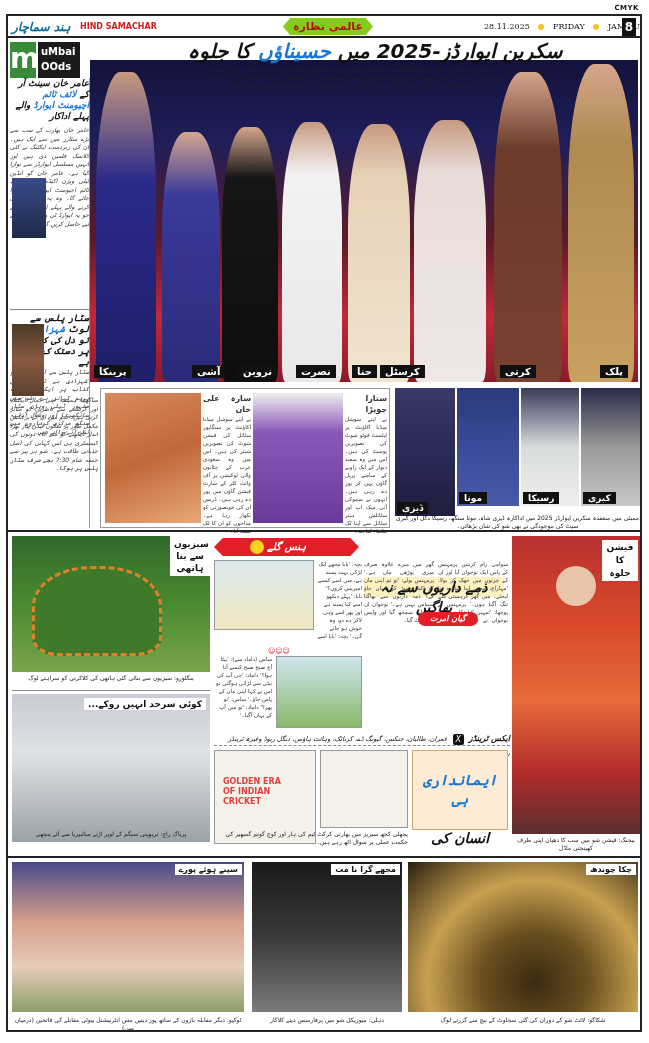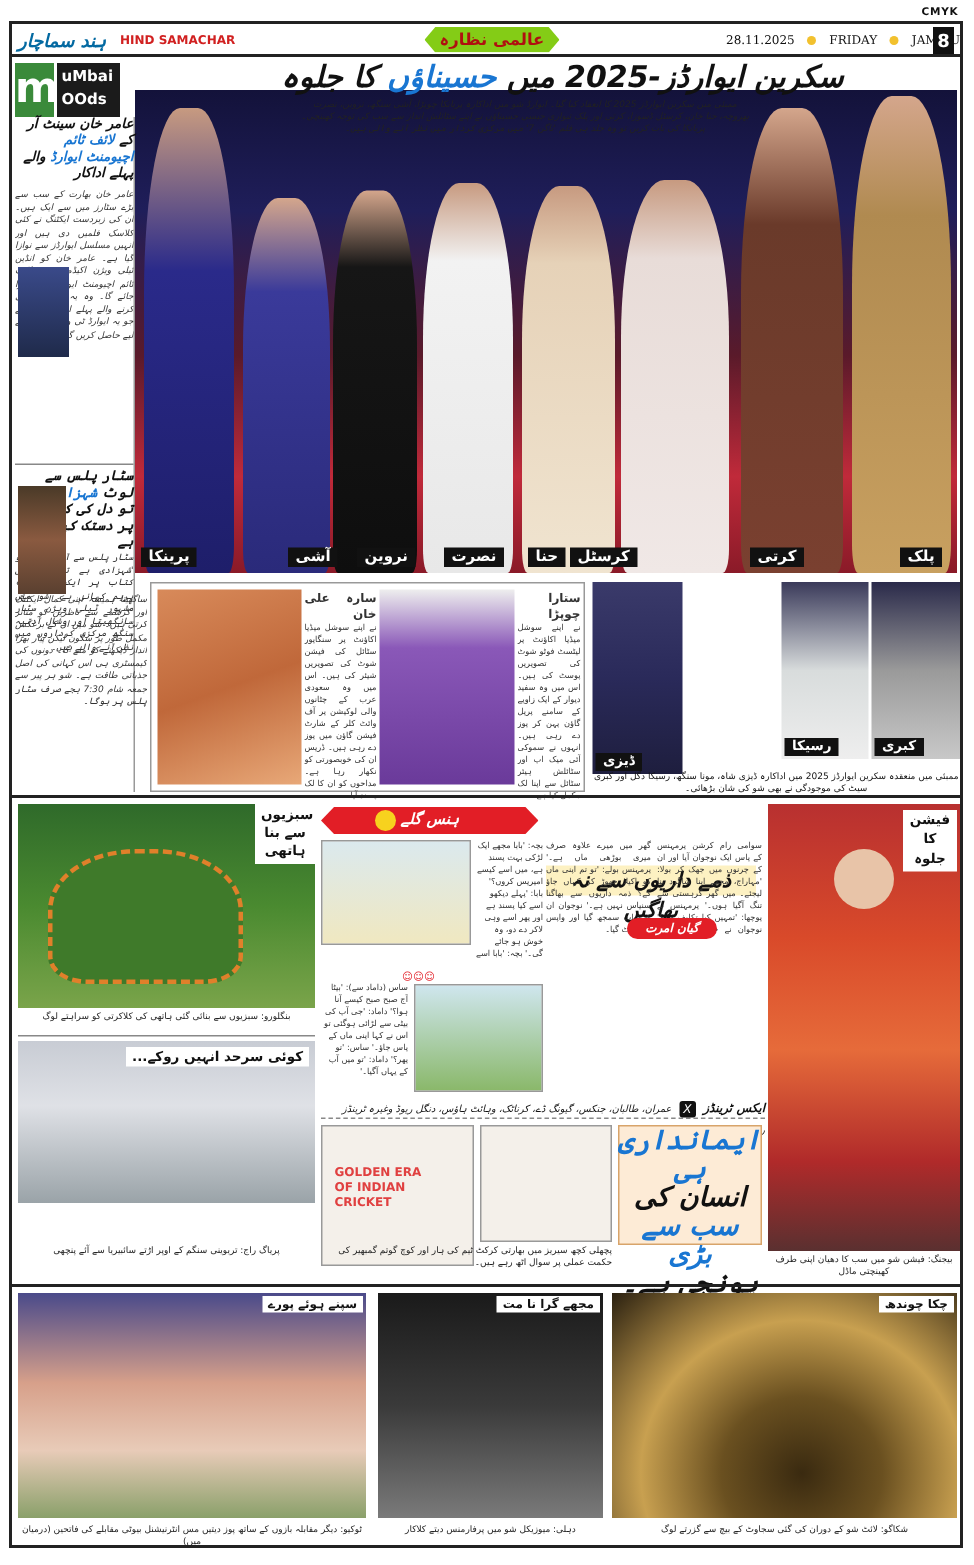--- a/index.html
+++ b/index.html
@@ -58,21 +58,21 @@
 
   .zimmedari-title { left: 364px; top: 538px; width: 140px; height: 20px; background: #fdf1c2; font-size: 14px; font-weight: bold; text-align: center; line-height: 20px; margin-top: 39px; }
   .gyan-badge { left: 418px; top: 612px; width: 60px; height: 14px; background: #e21e26; color: #fff; font-size: 8px; font-weight: bold; text-align:center; line-height: 14px; border-radius: 8px; }
 
   .fashion-photo { left: 512px; top: 536px; width: 128px; height: 298px; background: linear-gradient(180deg,#b83030 0%, #d94a2a 30%, #e66b3a 55%, #b02a2a 80%, #5a3030 100%); overflow: hidden; }
 
   .x-trends { left: 214px; top: 732px; width: 296px; height: 14px; font-size: 6.5px; line-height: 14px; direction: rtl; text-align: right; border-bottom: 1px dashed #888; }
   .x-logo { display:inline-block; width: 11px; height: 11px; background:#111; color:#fff; font-size: 8px; line-height: 11px; text-align:center; border-radius: 2px; margin: 0 3px; vertical-align: middle; }
 
   .quote-box { left: 412px; top: 750px; width: 96px; height: 80px; background: #fdebd6; border: 1px solid #d8a46a; text-align:center; }
-  .quote-line { font-size: 18px; font-weight: bold; line-height: 19px; }
+  .quote-line { font-size: 14px; font-weight: bold; line-height: 19px; margin-top: 20px; }
 
   .pageant { left: 12px; top: 862px; width: 232px; height: 150px; background: linear-gradient(180deg,#4a4a8a 0%, #d7a08a 40%, #e8cbb8 70%, #8aa06a 100%); }
   .dance { left: 252px; top: 862px; width: 150px; height: 150px; background: linear-gradient(180deg,#1a1a1a 0%, #3a3a3a 50%, #7a7a7a 100%); }
   .lights { left: 408px; top: 862px; width: 230px; height: 150px; background: radial-gradient(ellipse at 55% 80%, #3a2a10 0%, #6a5020 30%, #c8a050 60%, #2a2010 100%); padding-left: 29px; }
 
   .tag-white { position:absolute; background:#fff; font-size: 8px; font-weight: bold; padding: 1px 4px; direction: rtl; }
 </style>
 </head>
 <body>
 
@@ -161,39 +161,42 @@
   <div class="story-text" style="left:244px;top:4px;width:42px;height:130px;">
     <div style="font-weight:bold;font-size:8px;line-height:11px;">ستارا چوپڑا</div>
     <div style="height:118px;overflow:hidden;">نے اپنے سوشل میڈیا اکاؤنٹ پر لیٹسٹ فوٹو شوٹ کی تصویریں پوسٹ کی ہیں۔ اس میں وہ سفید دیوار کے ایک زاویے کے سامنے پرپل گاؤن پہن کر پوز دے رہی ہیں۔ انہوں نے سموکی آئی میک اپ اور سٹائلش ہیئر سٹائل سے اپنا لک مکمل کیا ہے۔</div>
   </div>
 </div>
 
 <div class="abs strip-photos">
   <div style="position:absolute;left:0;top:0;width:60px;height:128px;background:linear-gradient(180deg,#3a3a6a,#2a2a5a,#1e1e3e);">
     <span class="name-tag" style="left:2px;bottom:2px;font-size:9px;">ڈیزی</span>
   </div>
+  <div style="position:absolute;left:62px;top:0;width:62px;height:118px;background:linear-gradient(180deg,#2a3a7a,#3a4a9a,#4a5aaa);">
+    <span class="name-tag" style="left:2px;bottom:2px;font-size:9px;">مونا</span>
+  </div>
   <div style="position:absolute;left:126px;top:0;width:58px;height:118px;background:linear-gradient(180deg,#3a3a5a,#d8dcdc,#eeeeee);">
     <span class="name-tag" style="left:2px;bottom:2px;font-size:9px;">رسیکا</span>
   </div>
   <div style="position:absolute;left:186px;top:0;width:59px;height:118px;background:linear-gradient(180deg,#2a2a4a,#9a9a9a,#c8c8c8);">
     <span class="name-tag" style="left:2px;bottom:2px;font-size:9px;">کبری</span>
   </div>
 </div>
 <div class="abs strip-caption">ممبئی میں منعقدہ سکرین ایوارڈز 2025 میں اداکارہ ڈیزی شاہ، مونا سنگھ، رسیکا دگل اور کبری سیٹ کی موجودگی نے بھی شو کی شان بڑھائی۔</div>
 
 <div class="abs divider-h" style="left:8px;top:530px;width:632px;"></div>
 
 <div class="abs elephant">
   <div style="position:absolute;left:20px;top:30px;width:130px;height:90px;border-radius:45% 45% 20% 20%;background:#3f7a2a;border:3px dashed #e0802a;"></div>
   <div class="label-box" style="position:absolute;right:0;top:0;width:40px;">سبزیوں سے بنا ہاتھی</div>
 </div>
 <div class="abs caption" style="left:12px;top:674px;width:198px;">بنگلورو: سبزیوں سے بنائی گئی ہاتھی کی کلاکرتی کو سراہتے لوگ</div>
 <div class="abs divider-h" style="left:12px;top:690px;width:198px;height:1px;background:#888;"></div>
 
-<div class="abs birds" style="top:694px;height:108px;text-align:right;">
+<div class="abs birds" style="top:694px;height:148px;text-align:right;">
   <div class="tag-white" style="right:4px;top:4px;font-size:9px;">کوئی سرحد انہیں روکے...</div>
 </div>
 <div class="abs caption" style="left:12px;top:830px;width:198px;">پریاگ راج: تریوینی سنگم کے اوپر اڑتے سائبیریا سے آئے پنچھی</div>
 
 <div class="abs hans-banner urdu">
   <span class="smiley"></span>
   <span>ہنس گلے</span>
 </div>
 <div class="abs cartoon" style="left:214px;top:560px;width:100px;height:70px;background:linear-gradient(180deg,#dbe9ee,#f0e8c0);"></div>
 <div class="abs joke-text" style="left:316px;top:560px;width:46px;height:80px;overflow:hidden;">بچہ: 'بابا مجھے ایک لڑکی بہت پسند ہے، میں اسے کیسے امپریس کروں؟' بابا: 'پہلے دیکھو اسے کیا پسند ہے اور پھر اسے وہی لاکر دے دو، وہ خوش ہو جائے گی۔' بچہ: 'بابا اسے تو ایک دوسرا لڑکا پسند ہے۔'</div>

